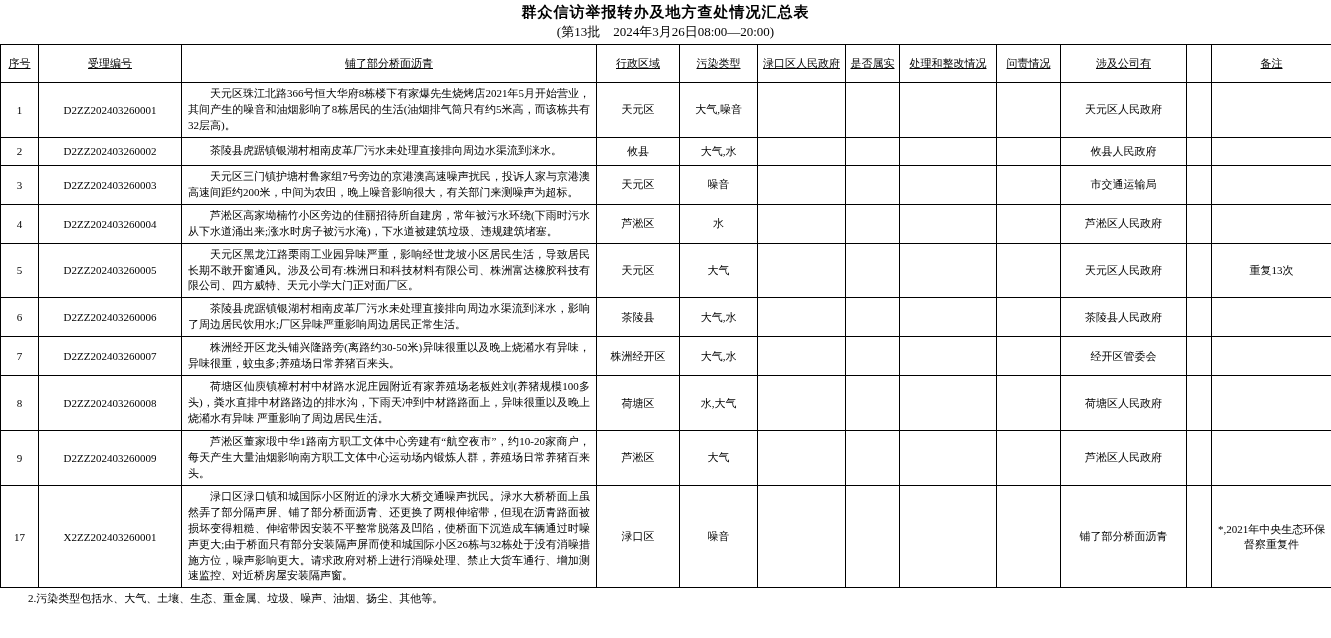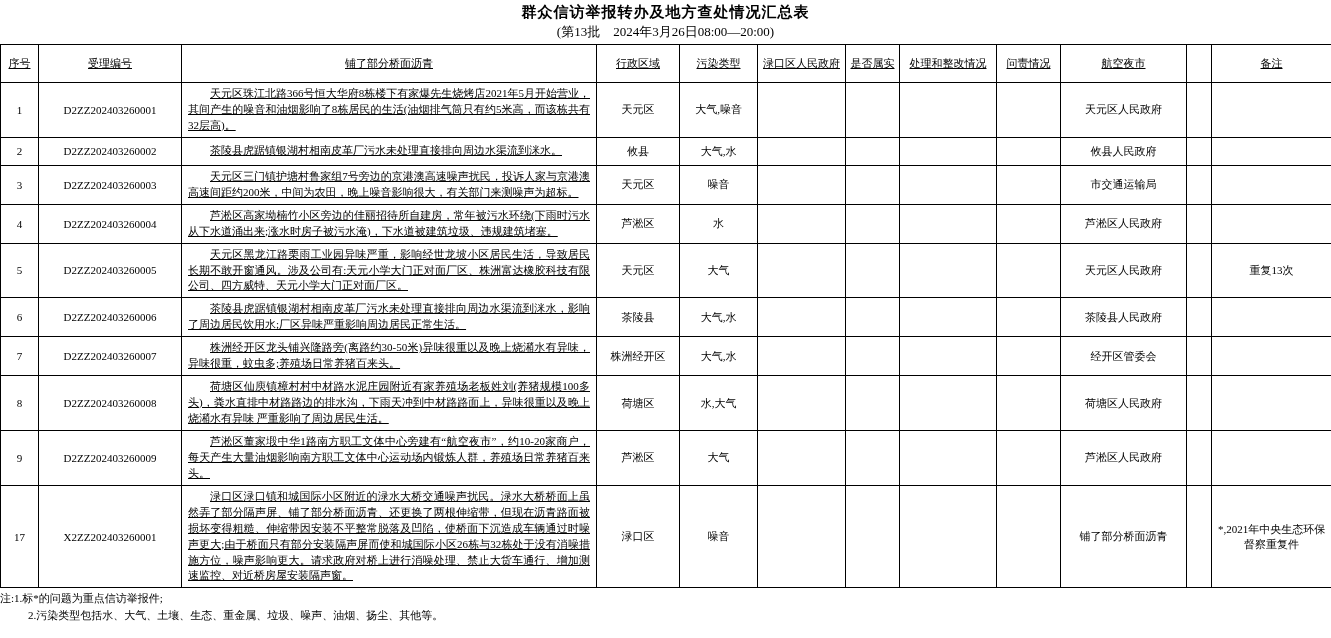--- a/index.html
+++ b/index.html
@@ -38,21 +38,20 @@
     word-break:break-all;
     overflow:hidden;
   }
   th { height:38px;text-decoration:underline; }
   td { height:28px; }
   td.col-desc {
     text-align:justify;
     text-indent:2em;
     padding:3px 6px;
     line-height:1.45;
-    text-decoration:underline;
   }
   td.col-remark { padding:2px 4px; }
   .notes {
     font-size:11px;
     margin-top:2px;
     line-height:1.55;
   }
   .notes .note-line { white-space:pre; }
   .notes .note2 { padding-left:28px; }
 </style>
@@ -81,21 +80,21 @@
     <tr id="header-row">
         <th>序号</th>
         <th>受理编号</th>
         <th>铺了部分桥面沥青</th>
         <th>行政区域</th>
         <th>污染类型</th>
         <th>渌口区人民政府</th>
         <th>是否属实</th>
         <th>处理和整改情况</th>
         <th>问责情况</th>
-        <th>航空夜市</th>
+        <th>涉及公司有</th>
         <th></th>
         <th>备注</th>
       </tr>
   </thead>
   <tbody id="table-body">
       <tr>
         <td class="col-no">1</td>
         <td class="col-id">D2ZZ202403260001</td>
         <td class="col-desc">天元区珠江北路366号恒大华府8栋楼下有家爆先生烧烤店2021年5月开始营业，其间产生的噪音和油烟影响了8栋居民的生活(油烟排气筒只有约5米高，而该栋共有32层高)。</td>
         <td class="col-region">天元区</td>
@@ -146,21 +145,21 @@
         <td class="col-is_true"></td>
         <td class="col-handling"></td>
         <td class="col-accountability"></td>
         <td class="col-unit">芦淞区人民政府</td>
         <td class="col-extra"></td>
         <td class="col-remark"></td>
       </tr>
       <tr>
         <td class="col-no">5</td>
         <td class="col-id">D2ZZ202403260005</td>
-        <td class="col-desc">天元区黑龙江路栗雨工业园异味严重，影响经世龙坡小区居民生活，导致居民长期不敢开窗通风。涉及公司有:天元小学大门正对面厂区、株洲富达橡胶科技有限公司、四方威特、天元小学大门正对面厂区。</td>
+        <td class="col-desc">天元区黑龙江路栗雨工业园异味严重，影响经世龙坡小区居民生活，导致居民长期不敢开窗通风。涉及公司有:株洲日和科技材料有限公司、株洲富达橡胶科技有限公司、四方威特、天元小学大门正对面厂区。</td>
         <td class="col-region">天元区</td>
         <td class="col-pollution">大气</td>
         <td class="col-investigation"></td>
         <td class="col-is_true"></td>
         <td class="col-handling"></td>
         <td class="col-accountability"></td>
         <td class="col-unit">天元区人民政府</td>
         <td class="col-extra"></td>
         <td class="col-remark">重复13次</td>
       </tr>
@@ -231,15 +230,14 @@
         <td class="col-handling"></td>
         <td class="col-accountability"></td>
         <td class="col-unit">铺了部分桥面沥青</td>
         <td class="col-extra"></td>
         <td class="col-remark">*,2021年中央生态环保督察重复件</td>
       </tr>
     </tbody>
 </table>
 
 <div class="notes">
-  <div class="note-line">注:1.标*的问题为重点信访举报件;</div>
   <div class="note-line note2">2.污染类型包括水、大气、土壤、生态、重金属、垃圾、噪声、油烟、扬尘、其他等。</div>
 </div>
 
 </body></html>

